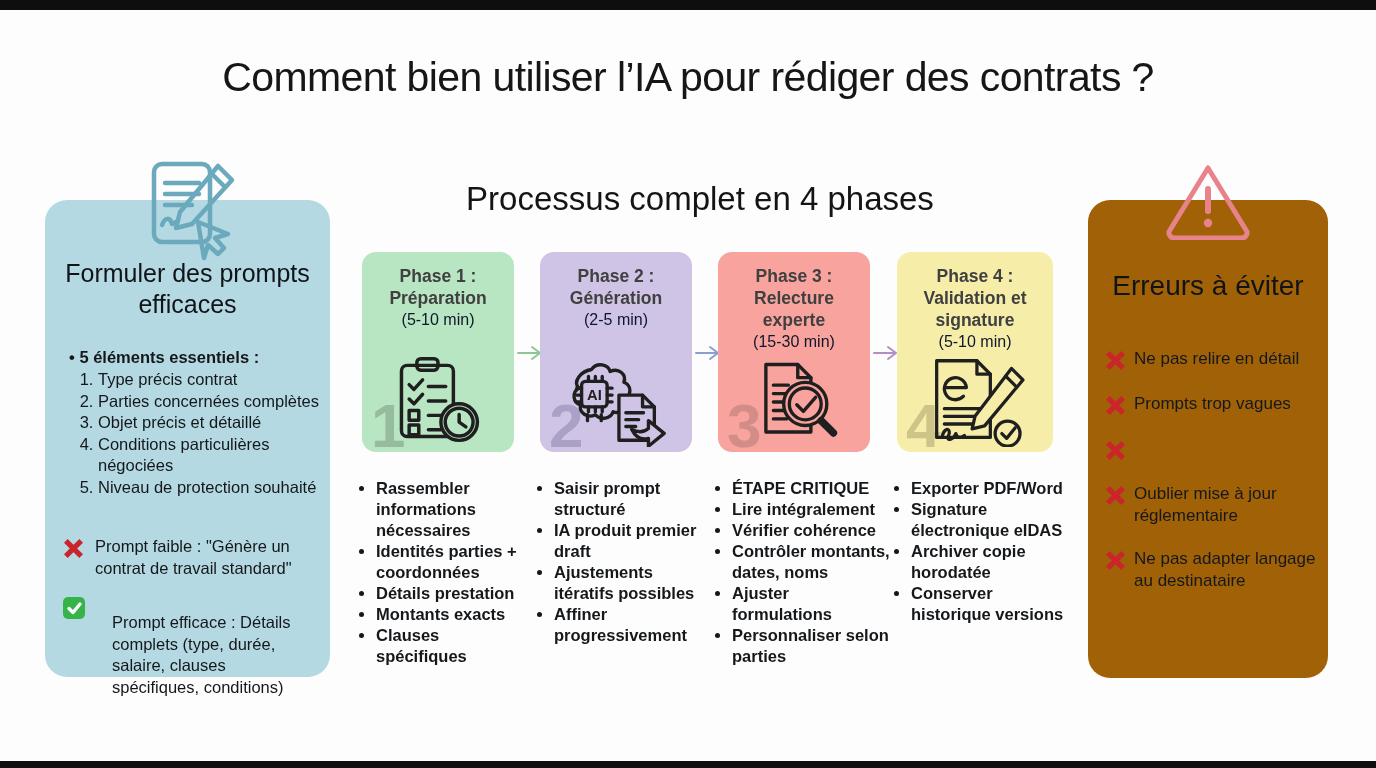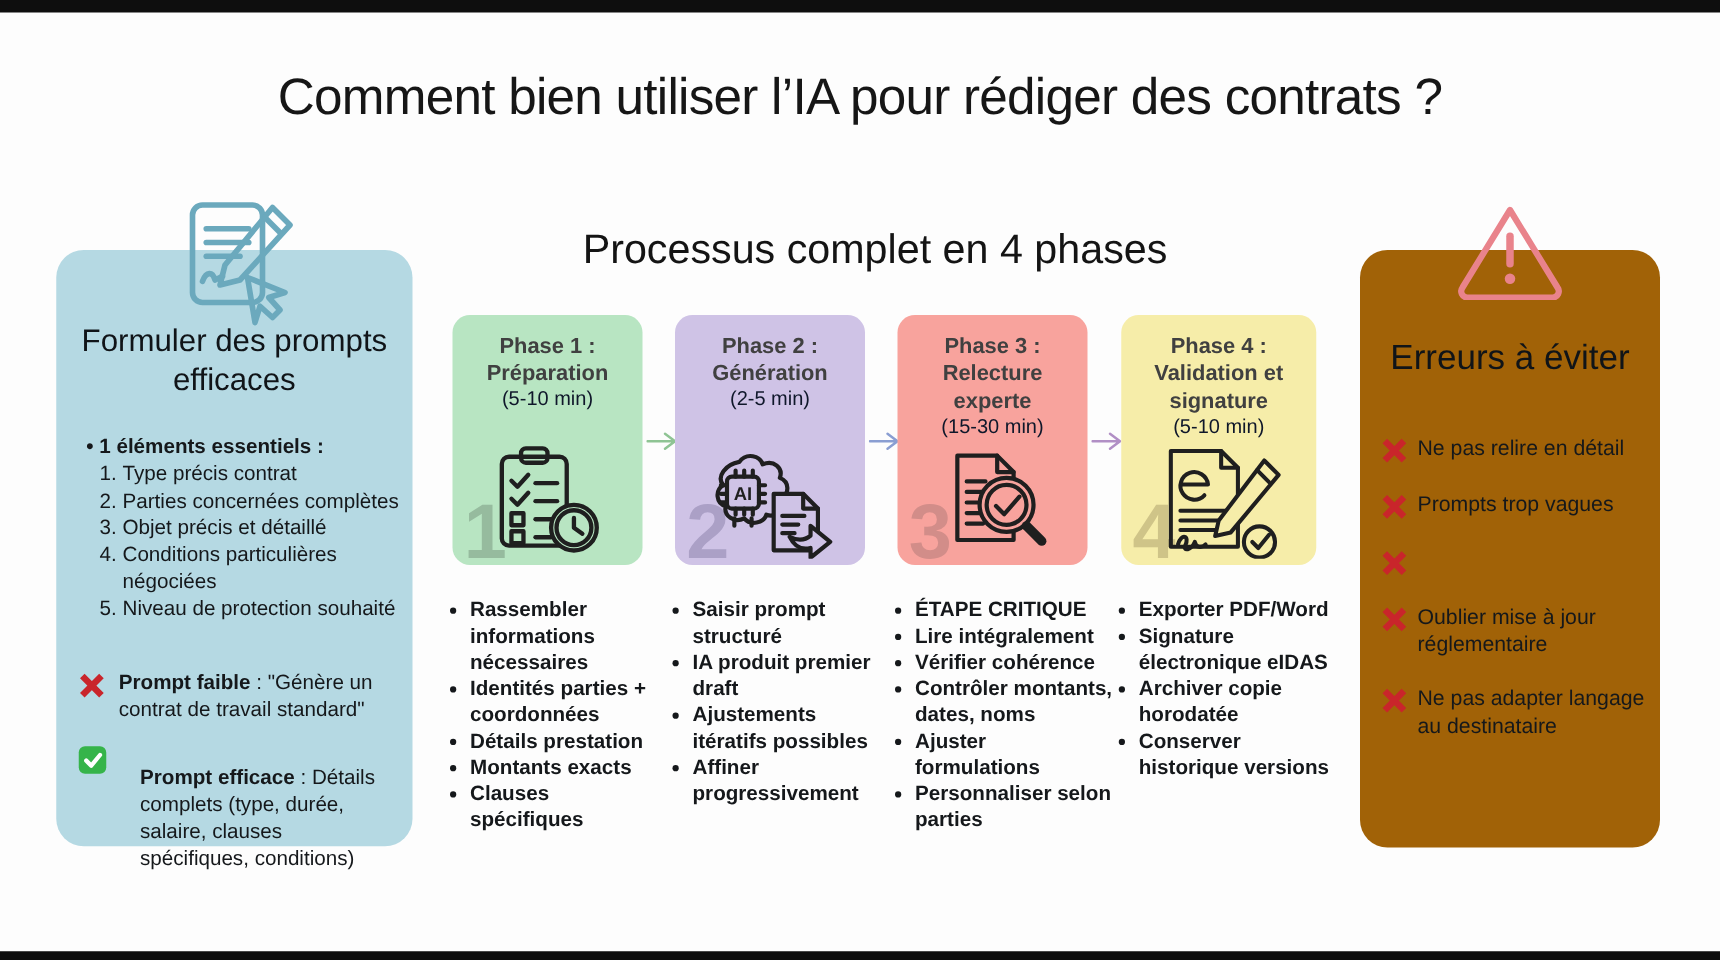--- a/index.html
+++ b/index.html
@@ -24,21 +24,21 @@
   .right-title{margin:70px 6px 0;text-align:center;font-size:28px;font-weight:400;color:#101418;}
 
   .essentials{margin:26px 8px 0 24px;font-size:16.5px;line-height:21.5px;}
   .essentials-head{font-weight:700;}
   .essentials ol{margin:1px 0 0;padding-left:29px;}
   .essentials li{margin:0;}
 
   .example{display:flex;gap:8px;margin:38px 12px 0 17px;font-size:16.5px;line-height:21.5px;}
   .example.good{margin-top:16px;}
   .example .mark{flex:0 0 25px;padding-top:1px;}
-  .example b{font-weight:700;}
+  .example b{font-weight:400;}
 
   .process-heading{position:absolute;top:180px;left:360px;width:680px;margin:0;text-align:center;
                    font-size:33px;font-weight:400;color:#141414;}
 
   .phase-col{position:absolute;top:252px;width:152px;}
   .phase-card{position:relative;height:200px;border-radius:14px;box-sizing:border-box;
               padding:13px 8px 0;text-align:center;}
   .phase-label,.phase-name{font-size:17.5px;font-weight:700;line-height:22px;color:#404040;}
   .phase-duration{font-size:16px;line-height:21px;color:#0f172a;}
   .ghost-num{position:absolute;left:9px;bottom:-5px;font-size:62px;font-weight:700;line-height:1;z-index:0;}
@@ -72,21 +72,21 @@
         <line x1="33" y1="36" x2="67" y2="36"></line>
         <line x1="33" y1="47" x2="60" y2="47"></line>
         <path d="M30 67 c3 -8 8 -8 10 -1 l6 -3"></path>
         <path d="M86 8 l14 14 L60 66 l-16 4 4 -16 Z"></path>
         <line x1="80" y1="16" x2="92" y2="28"></line>
         <path d="M66 64 l30 12 -13 4 9 10 -6 6 -10 -9 -4 13 z"></path>
       </svg>
     </span>
     <h2 class="left-title">Formuler des prompts efficaces</h2>
     <div class="essentials">
-      <div class="essentials-head">•&nbsp;<b>1 éléments essentiels :</b></div>
+      <div class="essentials-head">•&nbsp;<b>5 éléments essentiels :</b></div>
       <ol>
           <li class="bold">Type précis contrat</li>
           <li class="bold">Parties concernées complètes</li>
           <li class="bold">Objet précis et détaillé</li>
           <li class="bold">Conditions particulières négociées</li>
           <li class="bold">Niveau de protection souhaité</li>
         </ol>
     </div>
     <div class="example">
       <span class="mark">

